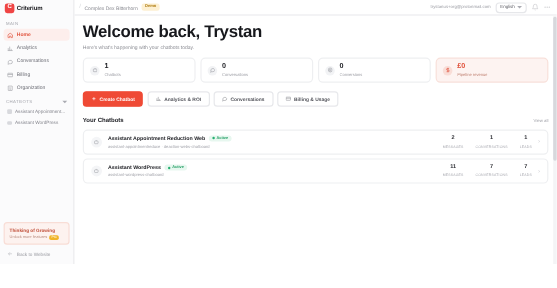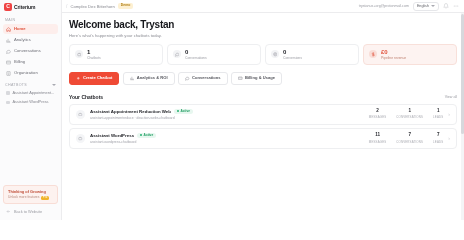--- a/index.html
+++ b/index.html
@@ -92,21 +92,21 @@
     display: flex; align-items: center; gap: 2px;
     border: 1px solid #e6e7ea; border-radius: 3px;
     padding: 1.5px 3px; font-size: 3.7px; color: #5c5d64;
   }
   .chev { width: 0;height: 0;border-left: 2px solid transparent;border-right: 2px solid transparent;border-top: 2.4px solid #a9aab1;}
   .ticon { width: 6px; height: 6px; opacity:.5 }
   .ticon svg { width:6px; height:6px; display:block; }
 
   .content { flex: 1; padding: 6px 7px; overflow: hidden; }
 
-  .welcome-title { font-size: 10px; font-weight: 700; color: #17181c; letter-spacing: -.25px; line-height: 1.1;}
+  .welcome-title { font-size: 14px; font-weight: 700; color: #17181c; letter-spacing: -.25px; line-height: 1.1;}
   .welcome-sub { font-size: 4.2px; color: #8d8e95; margin-top: 2.5px; }
 
   
   .stats { display: flex; gap: 4px; margin-top: 6px; }
   .stat-card {
     flex: 1; border: 1px solid #eeeff1; border-radius: 4px;
     background: #fff; padding: 4px 5px;
     display: flex; align-items: center; gap: 4px; min-width: 0;
   }
   .stat-card.alert { background: #fdf3f1; border-color: #f8e0da; }

